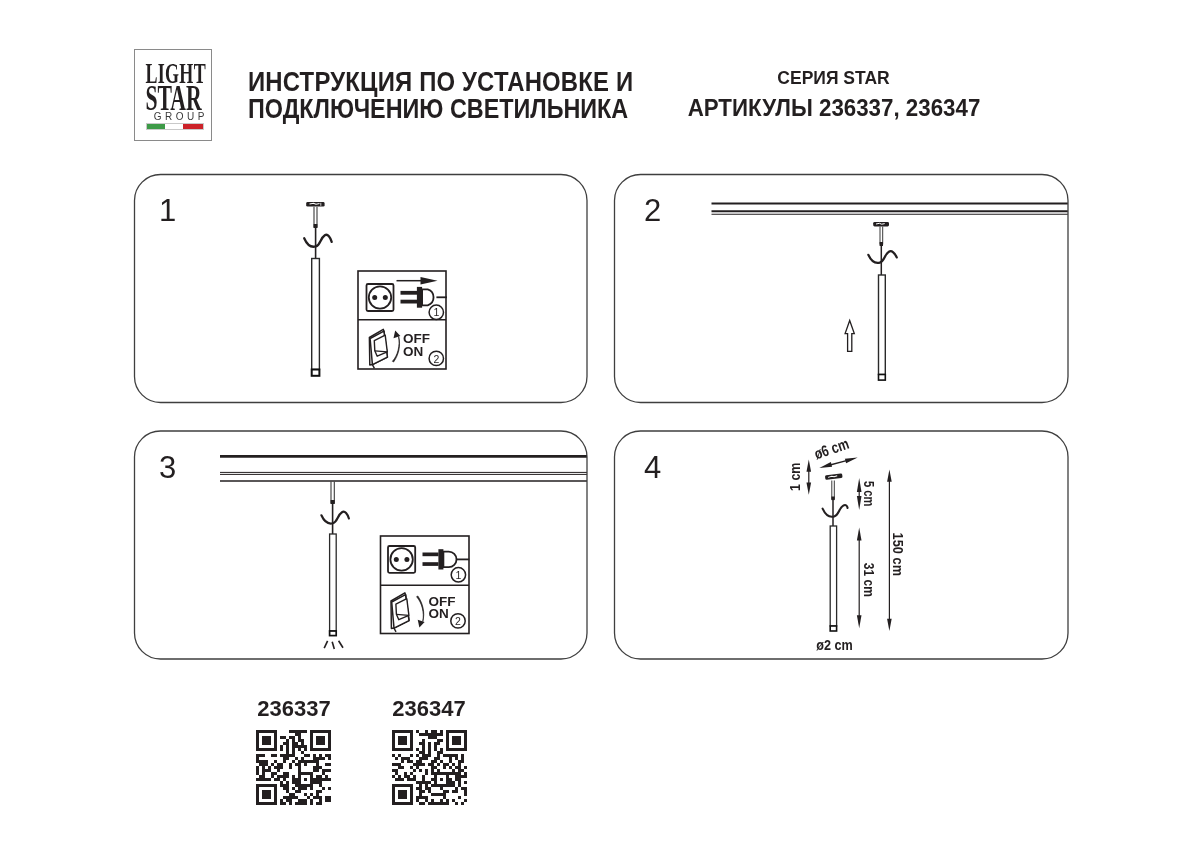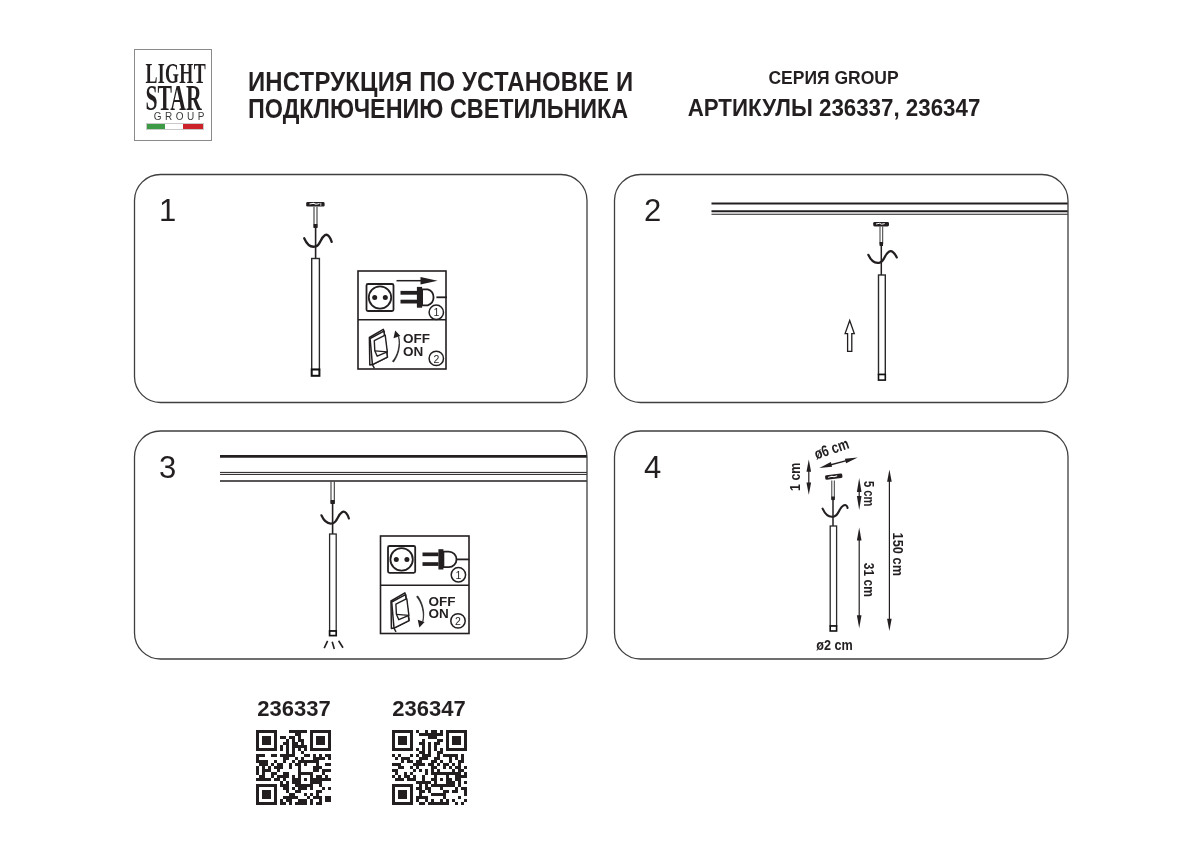--- a/index.html
+++ b/index.html
@@ -18,21 +18,21 @@
 
 <div class="abs" style="left:131px;top:79px;width:76px;text-align:center;font-family:'Liberation Serif',serif;font-weight:bold;font-size:35px;transform:scaleX(0.62);transform-origin:50% 50%;color:#231f20;">STAR</div>
 
 <div class="abs" style="left:132px;top:110.5px;width:76px;text-align:right;font-size:10px;letter-spacing:3.5px;color:#3a3a3a;text-indent:3.5px;">GROUP</div>
 
 <div class="abs" style="left:146px;top:122.5px;width:56px;height:5px;background:linear-gradient(90deg,#3d9a47 0 33%,#fff 33% 64%,#cc2229 64% 100%);border:0.8px solid #c9c9c9;"></div>
 
 <div class="abs" style="left:248px;top:69px;font-size:27px;font-weight:bold;line-height:26.5px;letter-spacing:0.2px;white-space:nowrap;transform:scaleX(0.885);transform-origin:0 0;">ИНСТРУКЦИЯ ПО УСТАНОВКЕ И</div>
 <div class="abs" style="left:248px;top:95.5px;font-size:27px;font-weight:bold;line-height:26.5px;letter-spacing:0px;white-space:nowrap;transform:scaleX(0.865);transform-origin:0 0;">ПОДКЛЮЧЕНИЮ СВЕТИЛЬНИКА</div>
 
-<div class="abs" style="left:833.5px;top:67.5px;font-size:17.5px;font-weight:bold;white-space:nowrap;transform:translateX(-50%);">СЕРИЯ GROUP</div>
+<div class="abs" style="left:833.5px;top:67.5px;font-size:17.5px;font-weight:bold;white-space:nowrap;transform:translateX(-50%);">СЕРИЯ STAR</div>
 
 <div class="abs" style="left:833.5px;top:94px;font-size:24px;font-weight:bold;white-space:nowrap;transform:translateX(-50%) scaleX(0.93);">АРТИКУЛЫ 236337, 236347</div>
 
 <svg class="abs" style="left:0;top:0;" width="1200" height="849" viewBox="0 0 1200 849">
 
 <rect x="134.5" y="174.5" width="452.5" height="228" rx="26" fill="#fff" stroke="#3f3f3f" stroke-width="1.3"></rect>
 
 <text x="159" y="221" font-size="31">1</text>
 
 <g>

